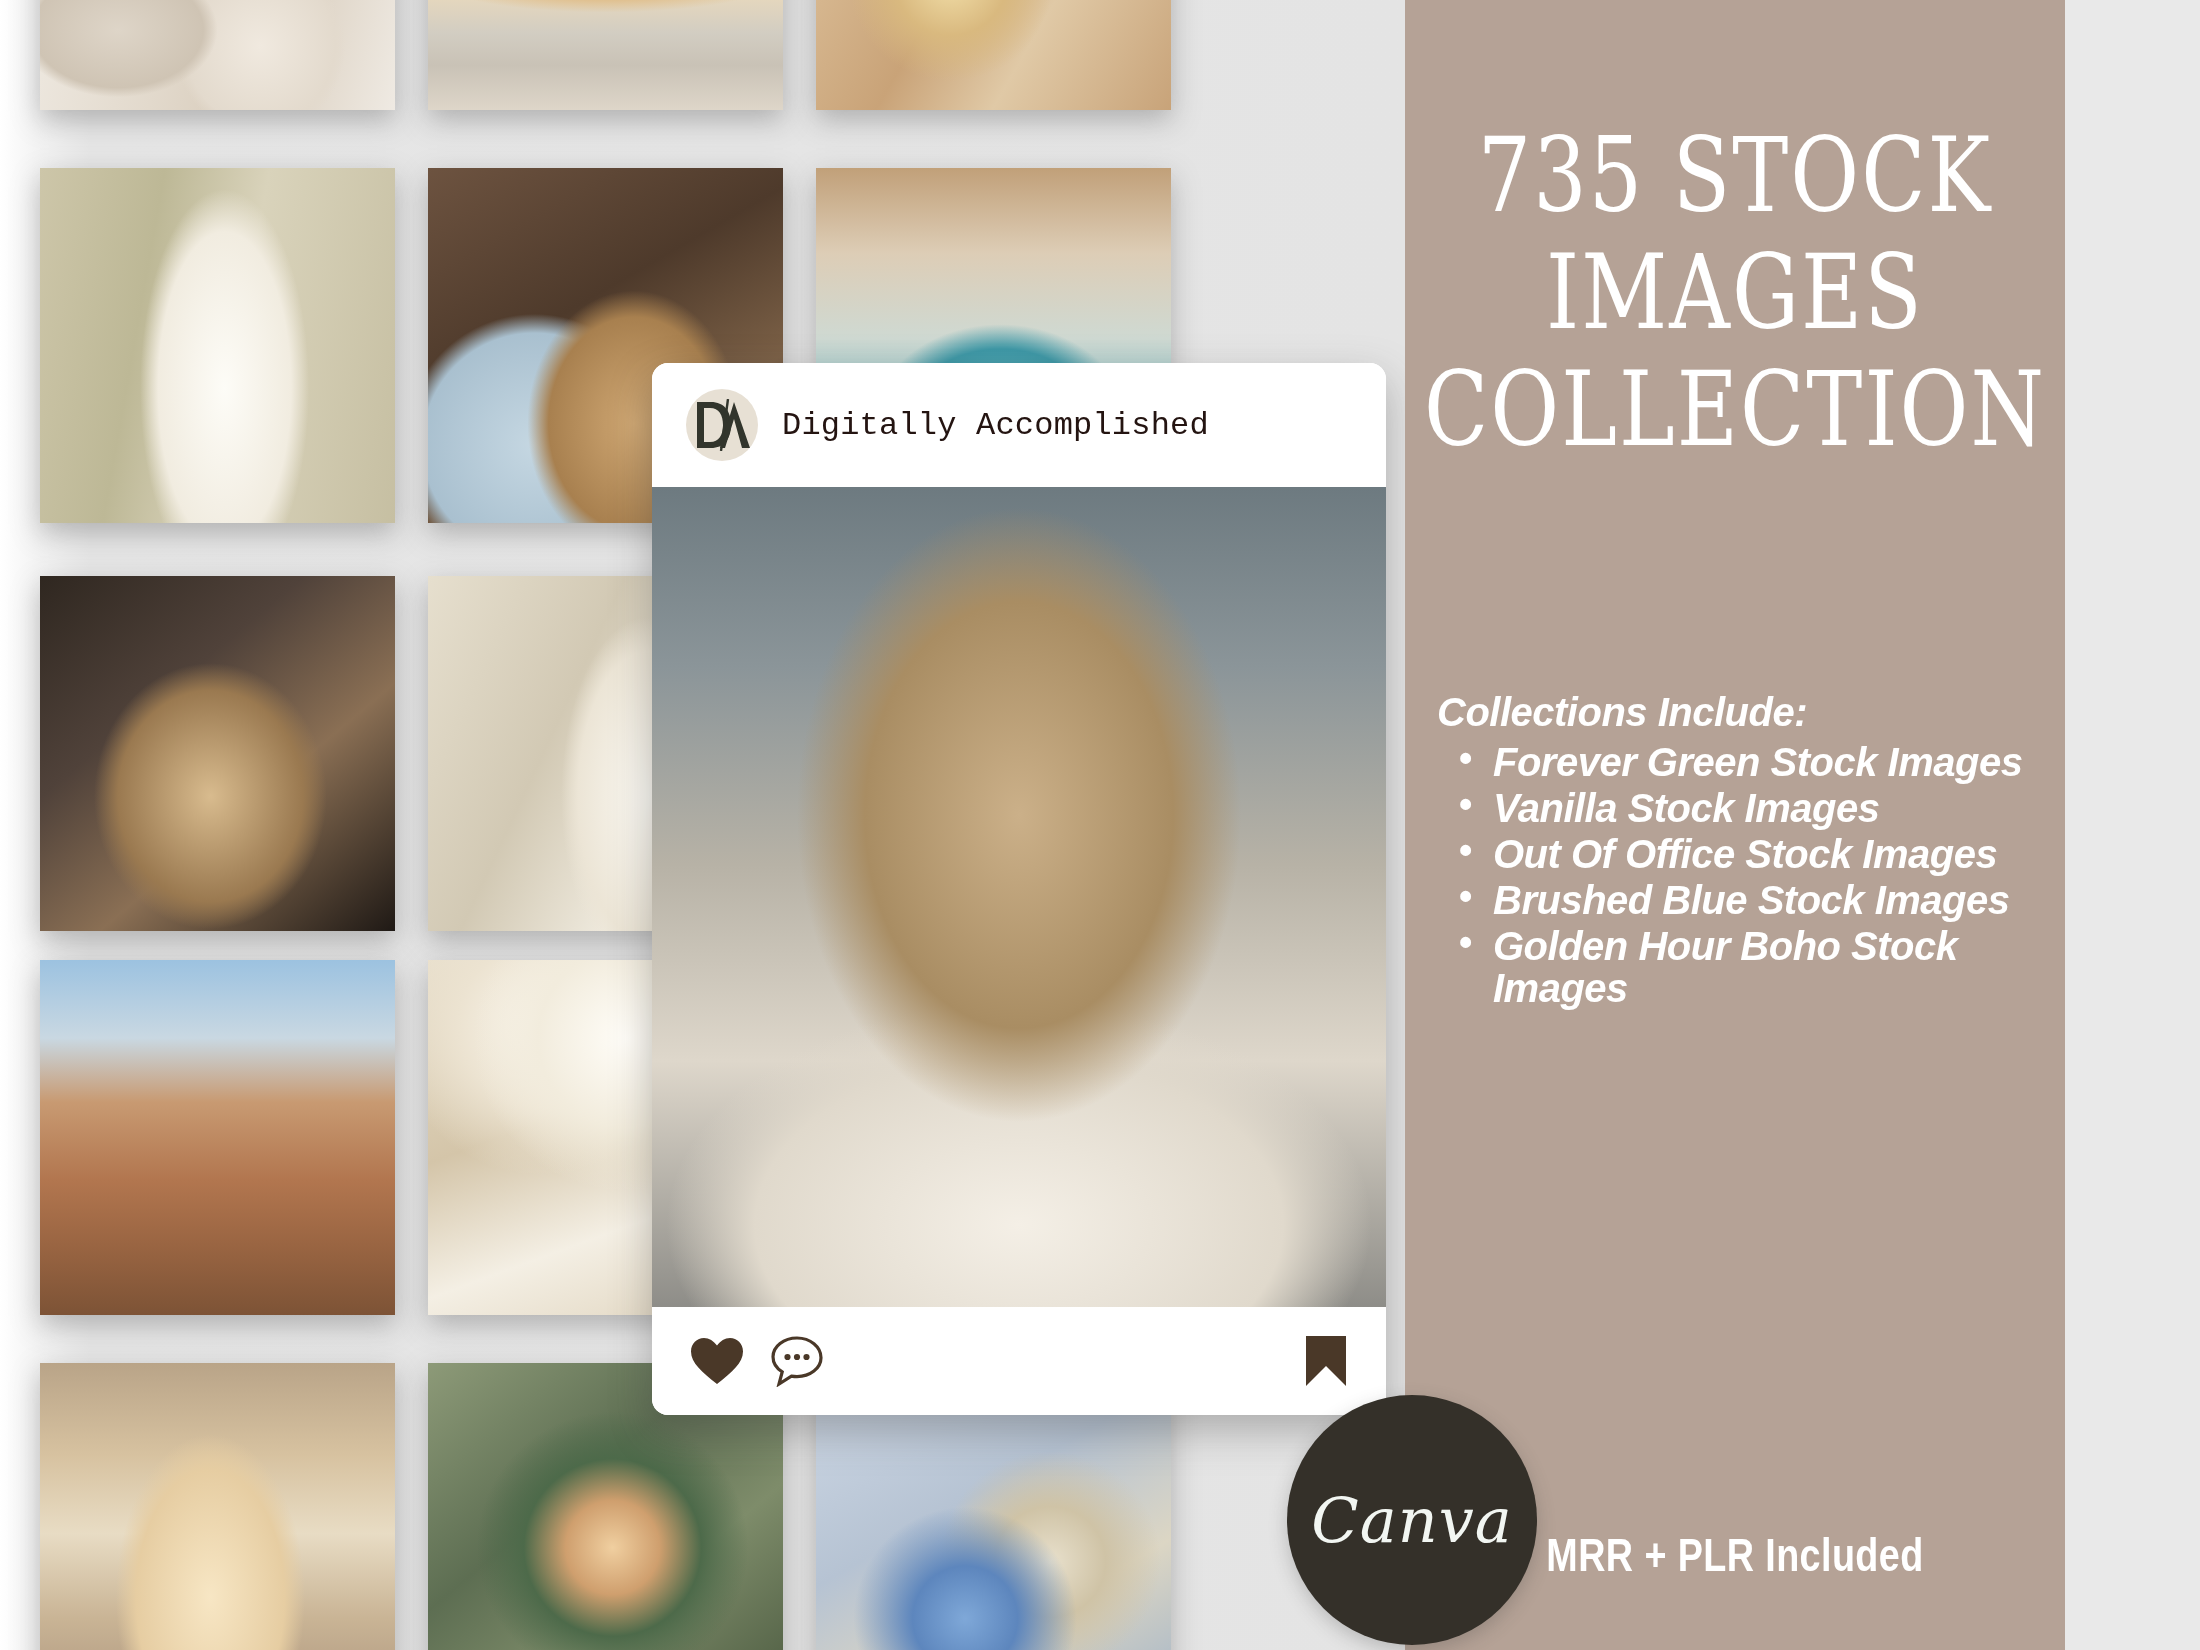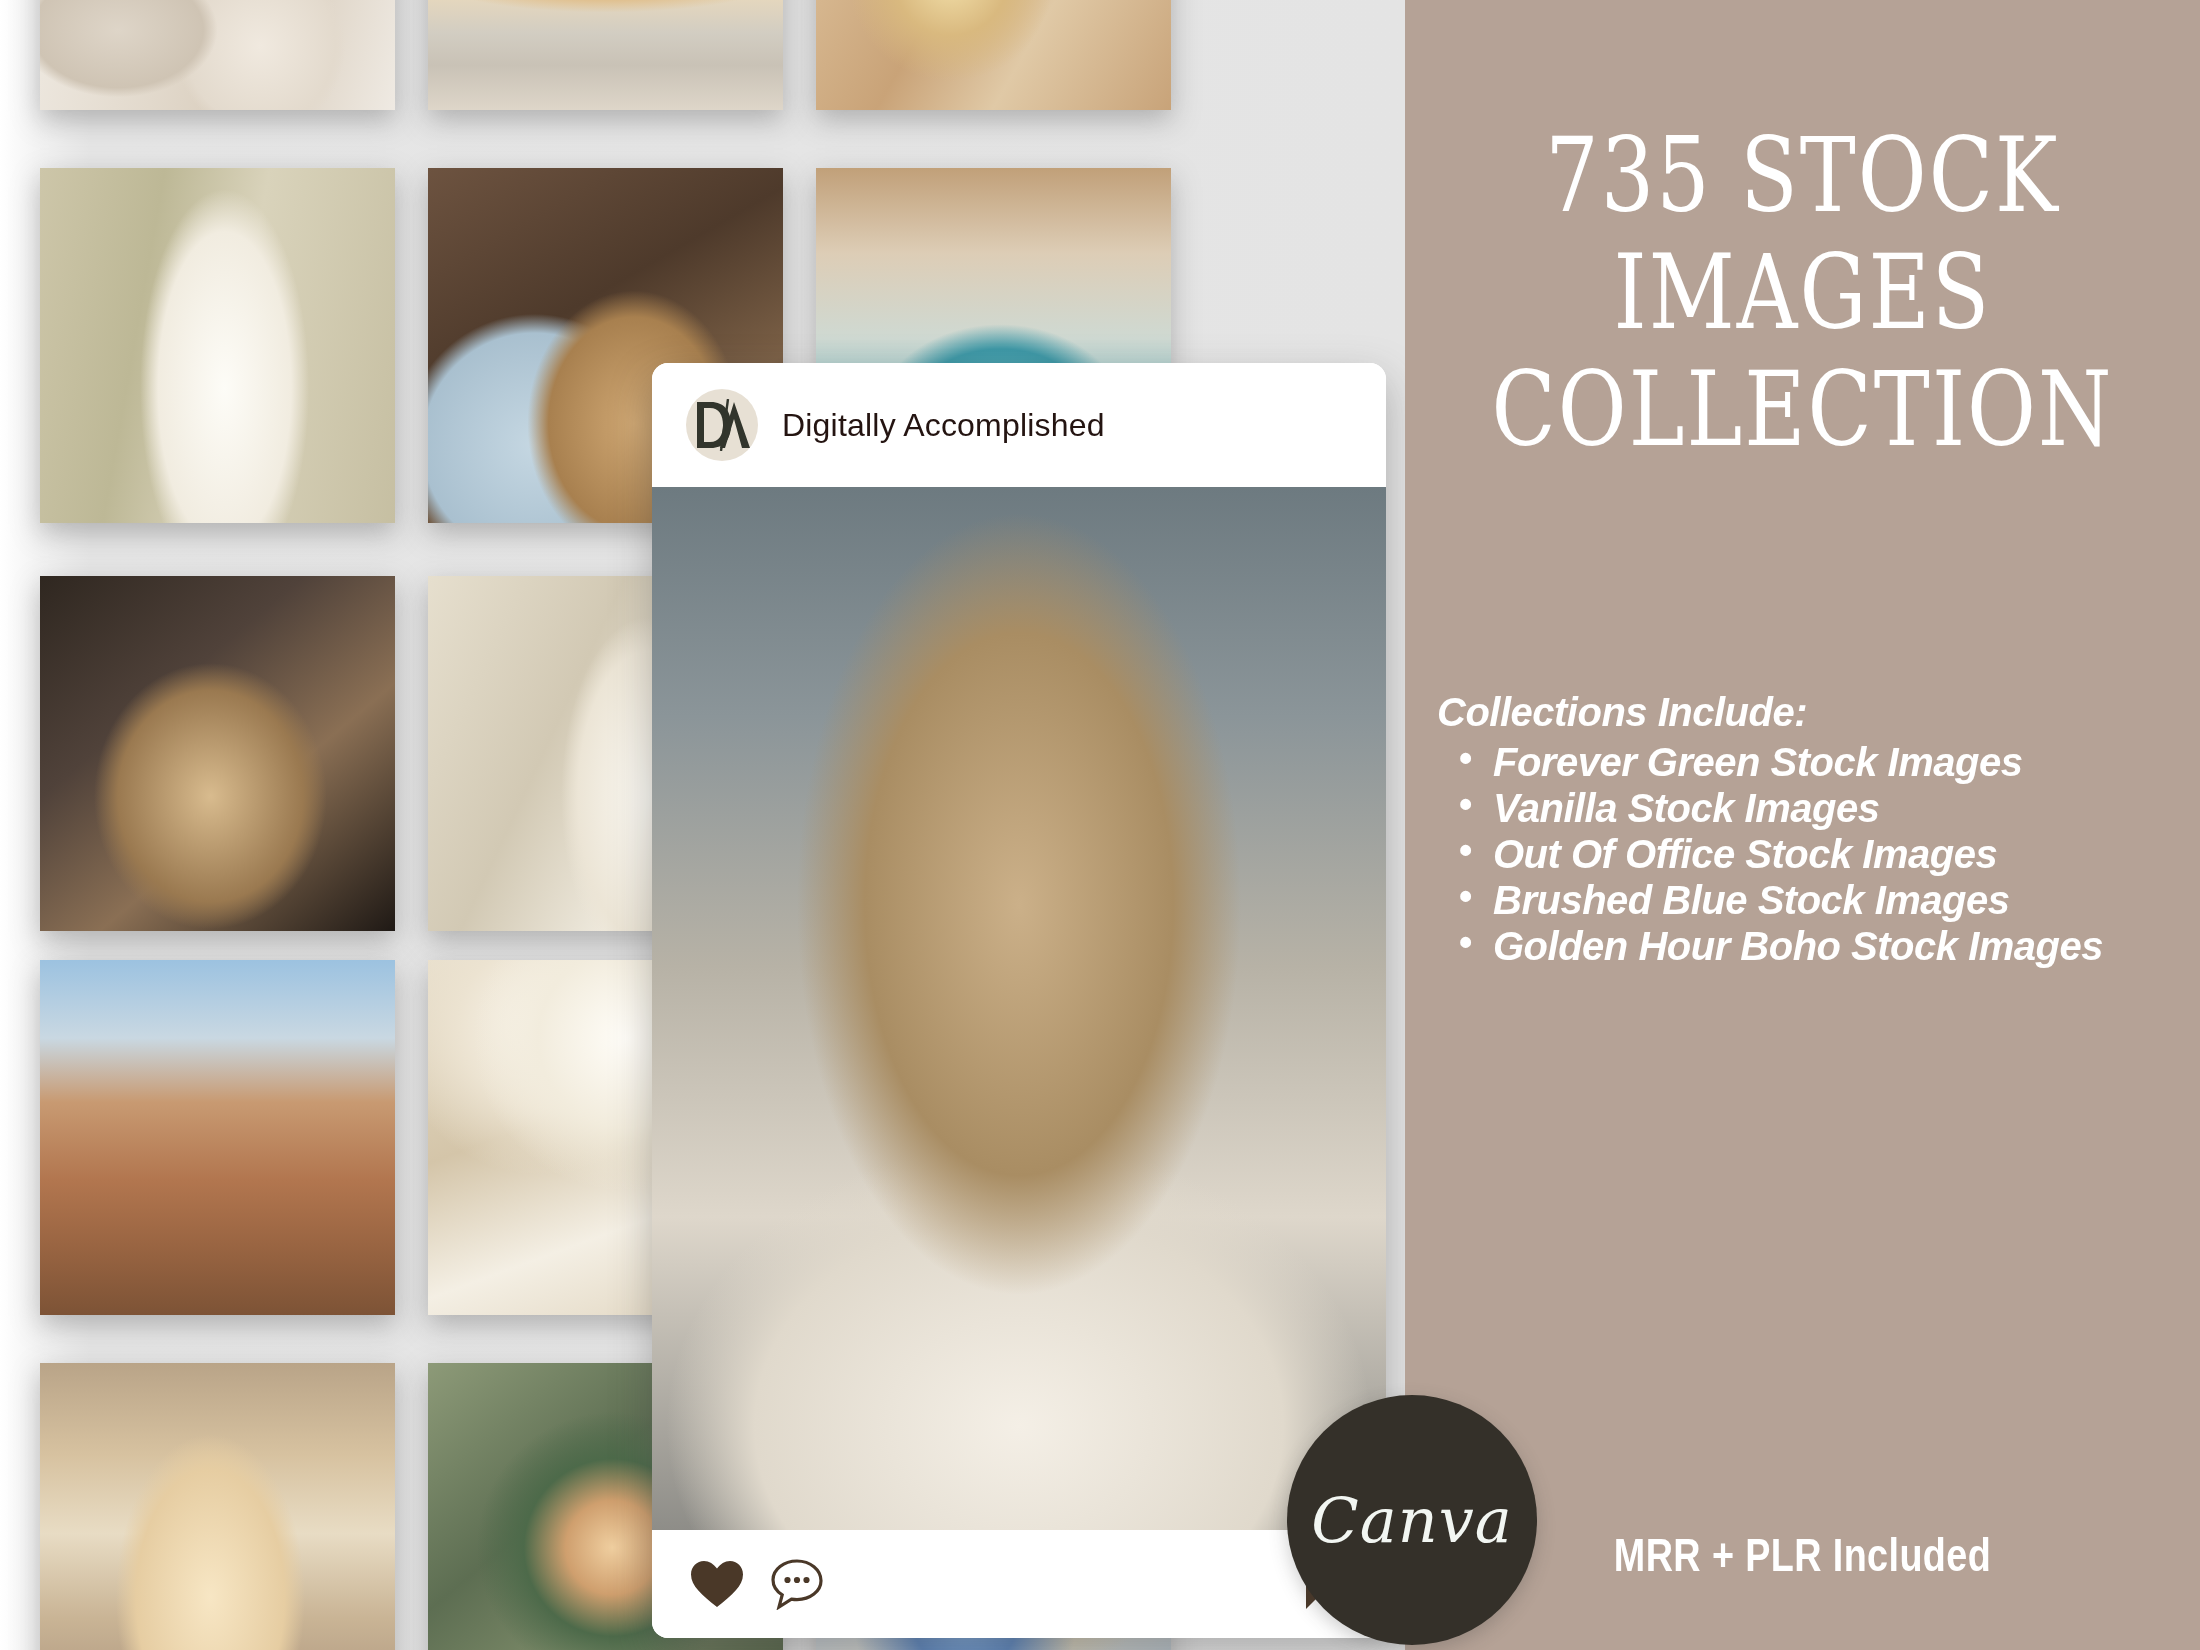--- a/index.html
+++ b/index.html
@@ -82,44 +82,44 @@
     radial-gradient(circle at 42% 72%,#7fa8d8 0%,#5d86bd 16%,transparent 34%),
     radial-gradient(circle at 66% 56%,#e8e0cc 0%,#cfc3a6 18%,transparent 36%),
     linear-gradient(150deg,#cfd9e6 0%,#b6c3d3 40%,#dcd6c4 68%,#9fb2c8 100%);}
   .p-street{background:
     radial-gradient(ellipse 42% 52% at 50% 40%,#cbb089 0%,#a98d63 50%,transparent 72%),
     radial-gradient(ellipse 60% 34% at 50% 90%,#f4efe6 0%,#e0d9cc 60%,transparent 80%),
     linear-gradient(#6d7a80 0%,#8b9599 22%,#b7b2a6 46%,#ded7cb 70%,#8e8d88 100%);}
 
   
   #ig-card{
-    position:absolute; left:652px; top:363px; width:734px; height:1275px;
+    position:absolute; left:652px; top:363px; width:734px; height:1052px;
     background:#fff; border-radius:16px;
     box-shadow:0 16px 40px rgba(70,70,70,.35);
-    overflow:hidden; display:flex; flex-direction:column;
+    overflow:hidden; display:flex; flex-direction:column;font-family:Liberation Mono, monospace;
   }
   #ig-head{ height:124px; flex:0 0 124px; display:flex; align-items:center; padding-left:34px; gap:24px; background:#fff;}
   #avatar{
     width:72px; height:72px; border-radius:50%;
     background:#e7e0d4; position:relative; flex:0 0 72px;
     display:flex; align-items:center; justify-content:center;
   }
   #avatar svg{ display:block; }
   #ig-user{ font-size:32px; color:#241411; letter-spacing:.2px; font-weight:400; }
   #ig-photo{ flex:1 1 auto; position:relative; }
   #ig-actions{
     flex:0 0 108px; height:108px; background:#fff;
     display:flex; align-items:center; padding:0 38px; gap:26px;
   }
   .act{ display:flex; align-items:center; }
   .spacer{ flex:1 1 auto; }
 
   
   #panel{
-    position:absolute; left:1405px; top:0; width:795px; height:1650px;
+    position:absolute; left:1405px; top:0; width:660px; height:1650px;
     background:#b5a296;
   }
   #headline{
     position:absolute; left:0; right:0; top:118px;
     text-align:center; color:#fff;
     font-family:"DejaVu Serif", serif;
     font-size:84px; line-height:1.14;
     letter-spacing:2px; font-weight:400;
     text-transform:uppercase;
     padding:0 14px;

